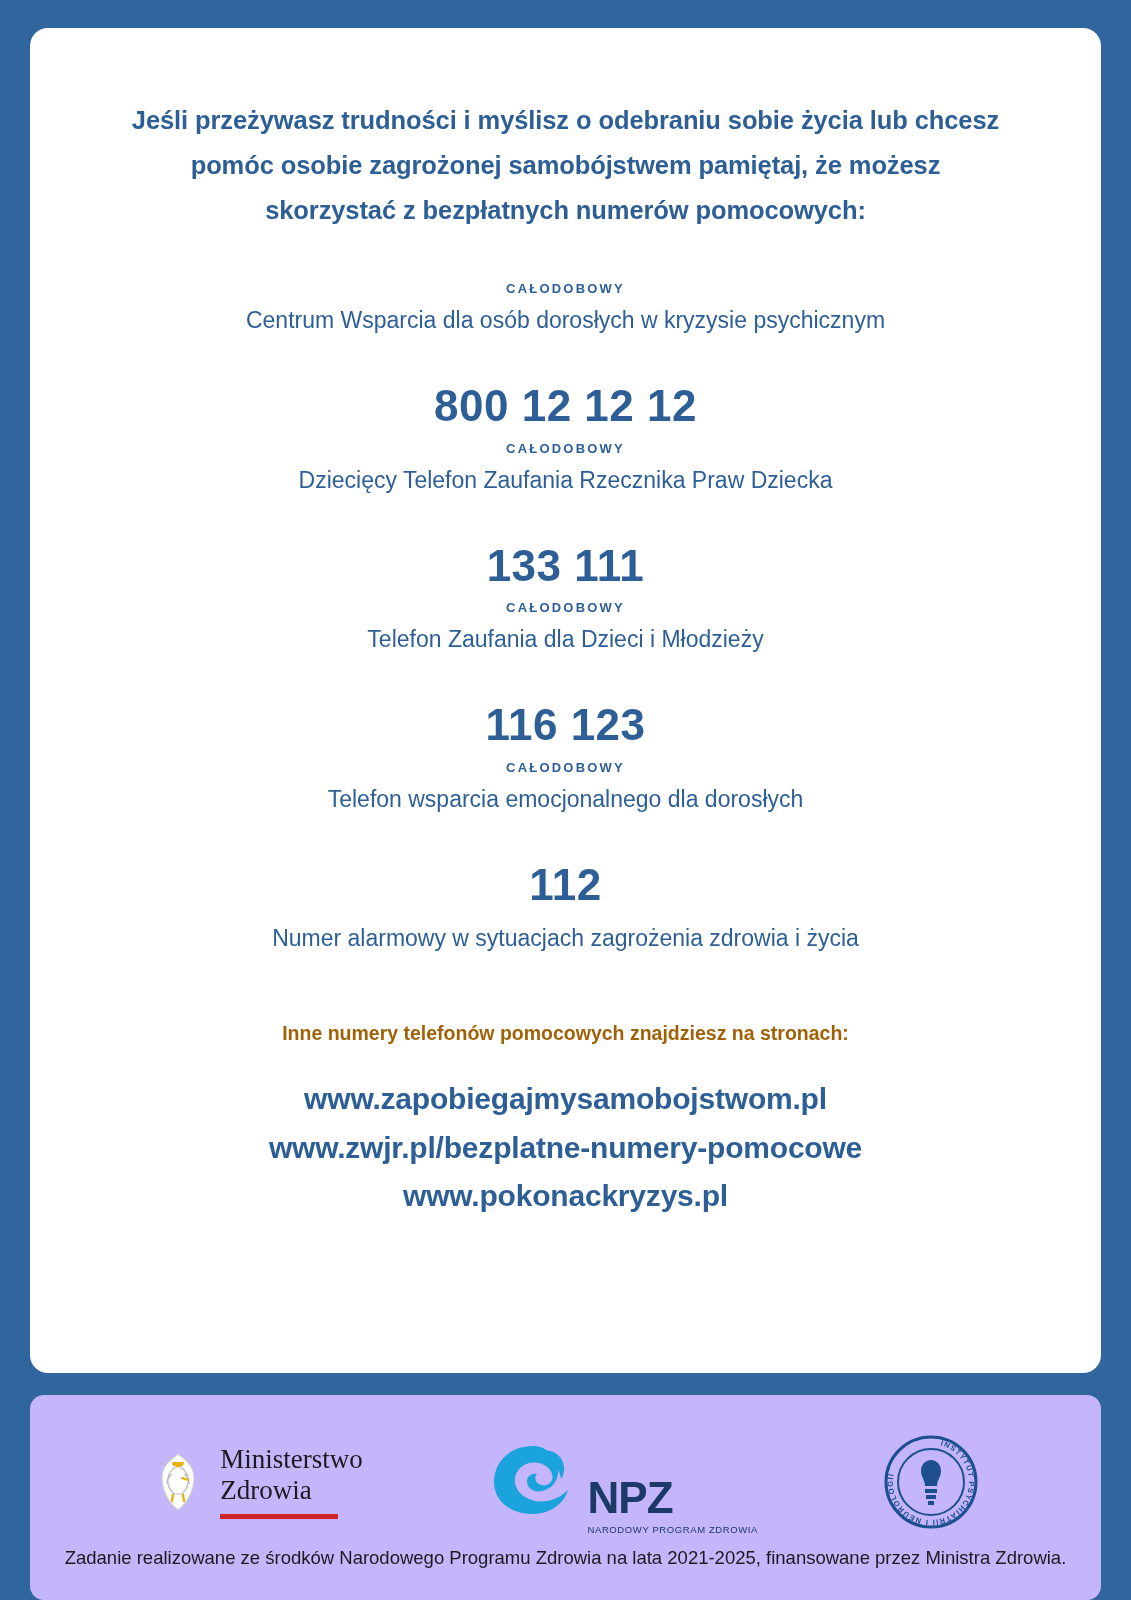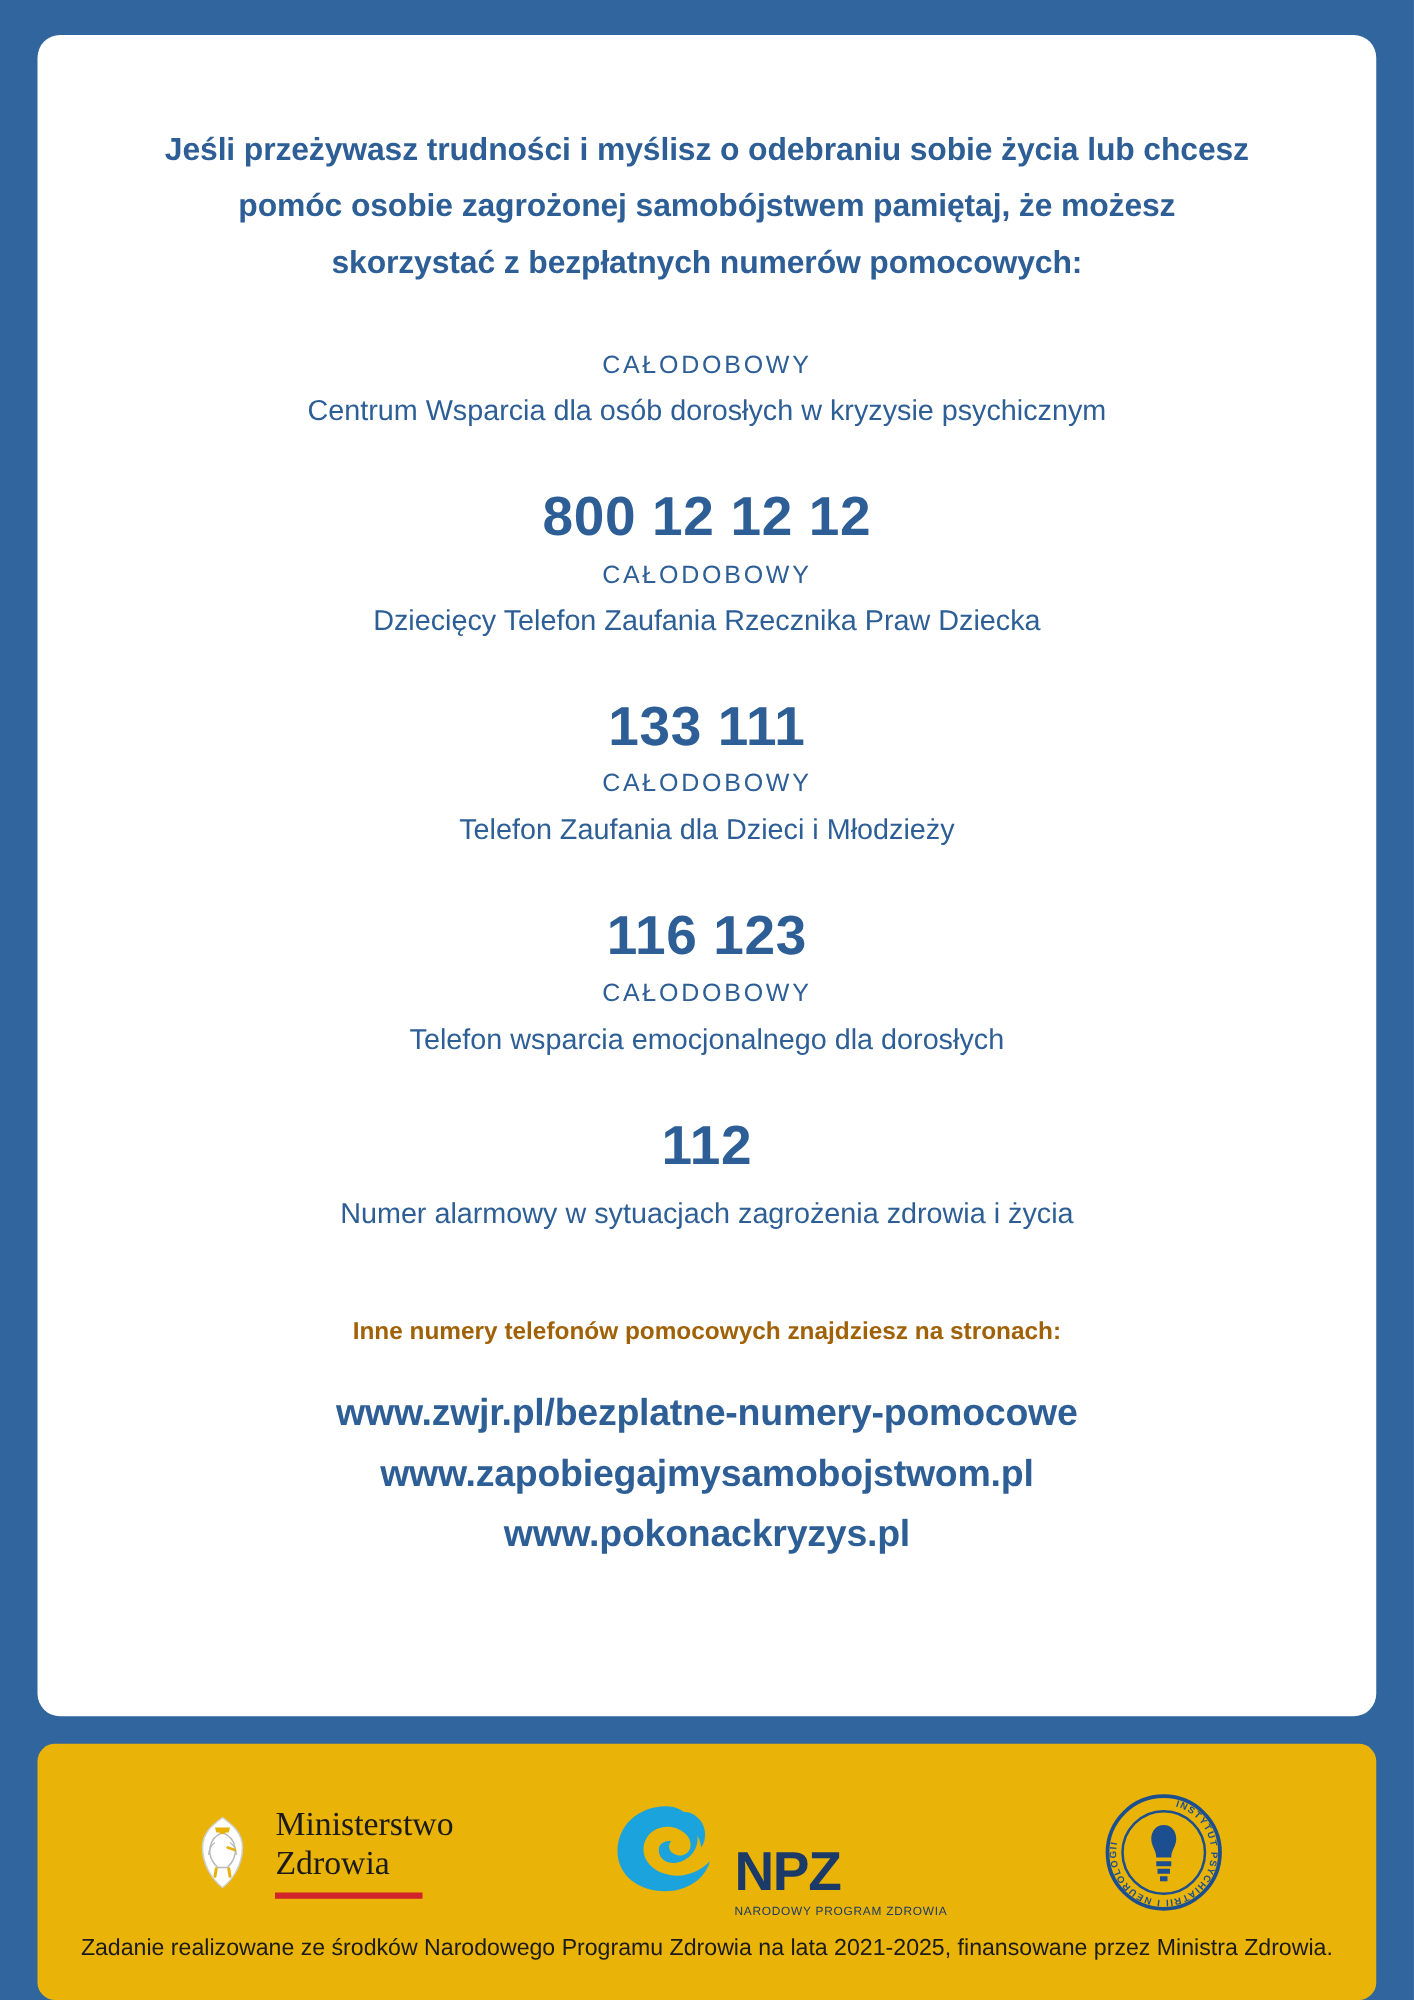--- a/index.html
+++ b/index.html
@@ -52,22 +52,22 @@
   .entry .number {
     color: #2d5f96;
     font-weight: bold;
     font-size: 44px;
     letter-spacing: 0.5px;
     line-height: 1.15;
   }
 
   .entry .availability {
     color: #2d5f96;
-    font-weight: normal;
-    font-size: 20px;
+    font-weight: bold;
+    font-size: 13px;
     letter-spacing: 2.2px;
     margin-top: 9px;
   }
 
   .entry .desc {
     color: #2d5f96;
     font-size: 23px;
     margin-top: 10px;
     font-weight: 400;
     line-height: 1.3;
@@ -90,21 +90,21 @@
     display: block;
     color: #2d5f96;
     font-weight: bold;
     font-size: 30px;
     text-decoration: none;
     line-height: 1.62;
     letter-spacing: -0.2px;
   }
 
   .footer-card {
-    background: #eab308;
+    background: #c4b5fd;
     border-radius: 14px;
     margin-top: 22px;
     flex: 1 1 auto;
     display: flex;
     flex-direction: column;
     align-items: center;
     justify-content: center;
     padding: 10px 20px 14px 20px;
   }
 
@@ -218,22 +218,22 @@
       <div class="entry last">
         <div class="number">112</div>
         <div class="desc">Numer alarmowy w sytuacjach zagrożenia zdrowia i życia</div>
       </div>
 
     </div>
 
     <div class="other-heading">Inne numery telefonów pomocowych znajdziesz na stronach:</div>
 
     <div class="links">
+      <a class="link" href="#">www.zapobiegajmysamobojstwom.pl</a>
       <a class="link" href="#">www.zwjr.pl/bezplatne-numery-pomocowe</a>
-      <a class="link" href="#">www.zapobiegajmysamobojstwom.pl</a>
       <a class="link" href="#">www.pokonackryzys.pl</a>
     </div>
 
   </div>
 
   <div class="footer-card">
 
     <div class="logos">
 
       <div class="logo-mz">

